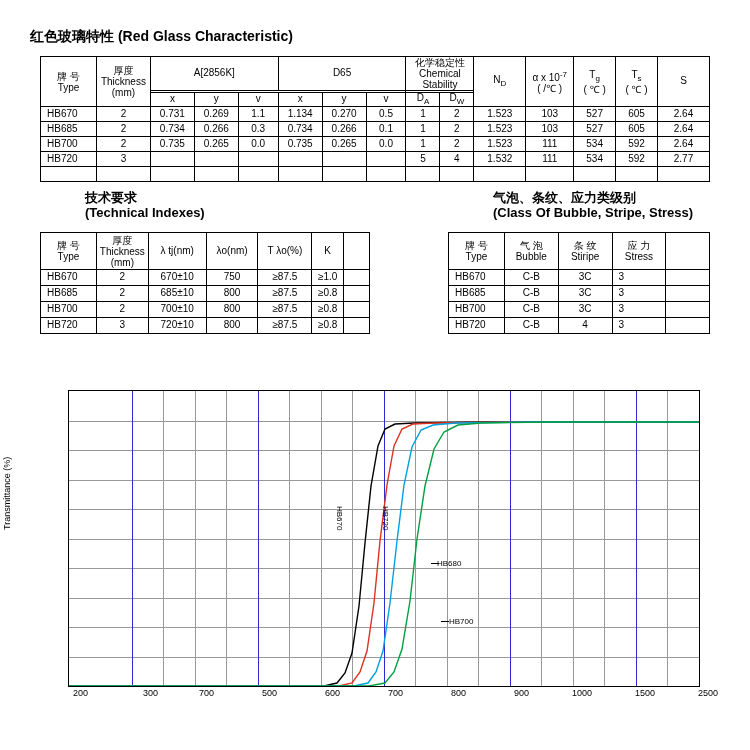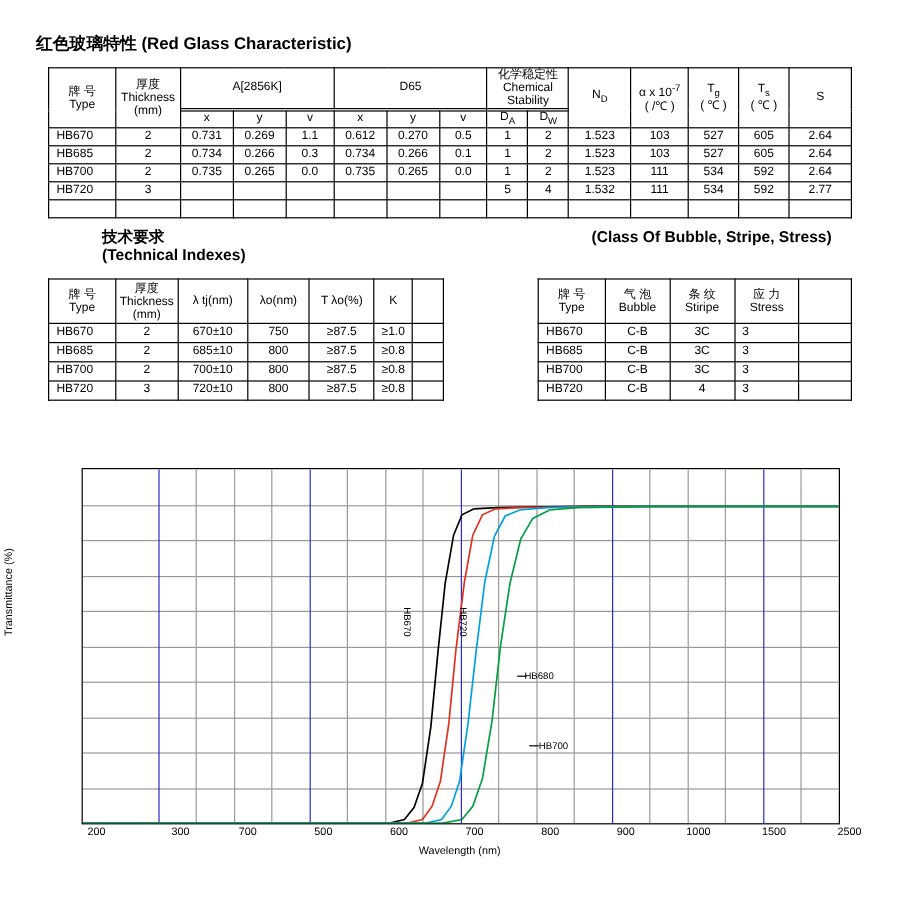--- a/index.html
+++ b/index.html
@@ -161,21 +161,21 @@
       <td><span>D</span><span class="sub">A</span></td>
       <td><span>D</span><span class="sub">W</span></td>
     </tr>
 
     <tr>
       <td class="lcell">HB670</td>
       <td>2</td>
       <td>0.731</td>
       <td>0.269</td>
       <td>1.1</td>
-      <td>0.612</td>
+      <td>1.134</td>
       <td>0.270</td>
       <td>0.5</td>
       <td>1</td>
       <td>2</td>
       <td>1.523</td>
       <td>103</td>
       <td>527</td>
       <td>605</td>
       <td>2.64</td>
     </tr>
@@ -248,20 +248,21 @@
       <td></td>
     </tr>
   </tbody>
     </table>
 
   <div class="h-sub" style="left:40px;top:190px;">
     <div>技术要求</div>
     <div>(Technical Indexes)</div>
   </div>
   <div class="h-sub" style="left:448px;top:190px;">
+    <div>气泡、条纹、应力类级别</div>
     <div>(Class Of Bubble, Stripe, Stress)</div>
   </div>
 
   <table class="tbl2">
     <colgroup>
       <col style="width:56px">
         <col style="width:52px">
         <col style="width:58px">
       <col style="width:52px">
         <col style="width:54px">
@@ -445,16 +446,15 @@
       <div class="xlab" style="left:189px;">500</div>
       <div class="xlab" style="left:252px;">600</div>
       <div class="xlab" style="left:315px;">700</div>
       <div class="xlab" style="left:378px;">800</div>
       <div class="xlab" style="left:441px;">900</div>
       <div class="xlab" style="left:504px;">1000</div>
       <div class="xlab" style="left:567px;">1500</div>
       <div class="xlab" style="left:630px;">2500</div>
     </div>
 
-    <div class="axis-title-x">Wavelength (nm)</div>
   </div>
 
 </div>
 
 </body></html>

